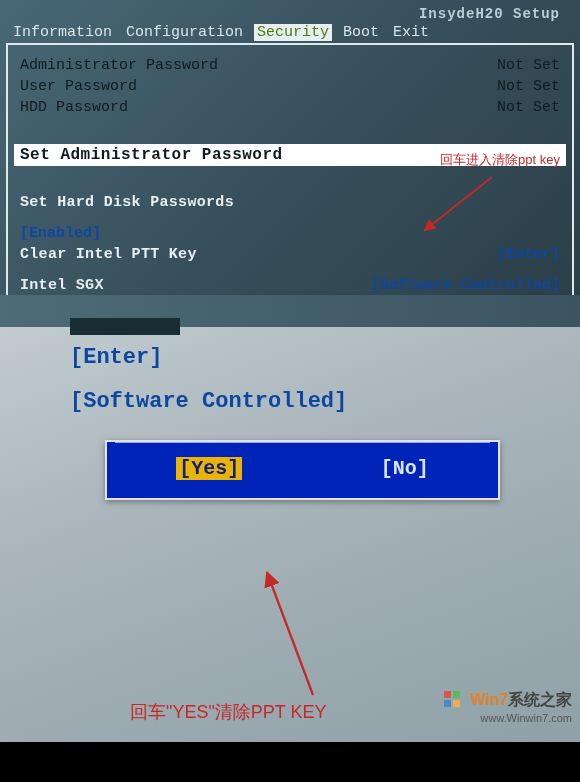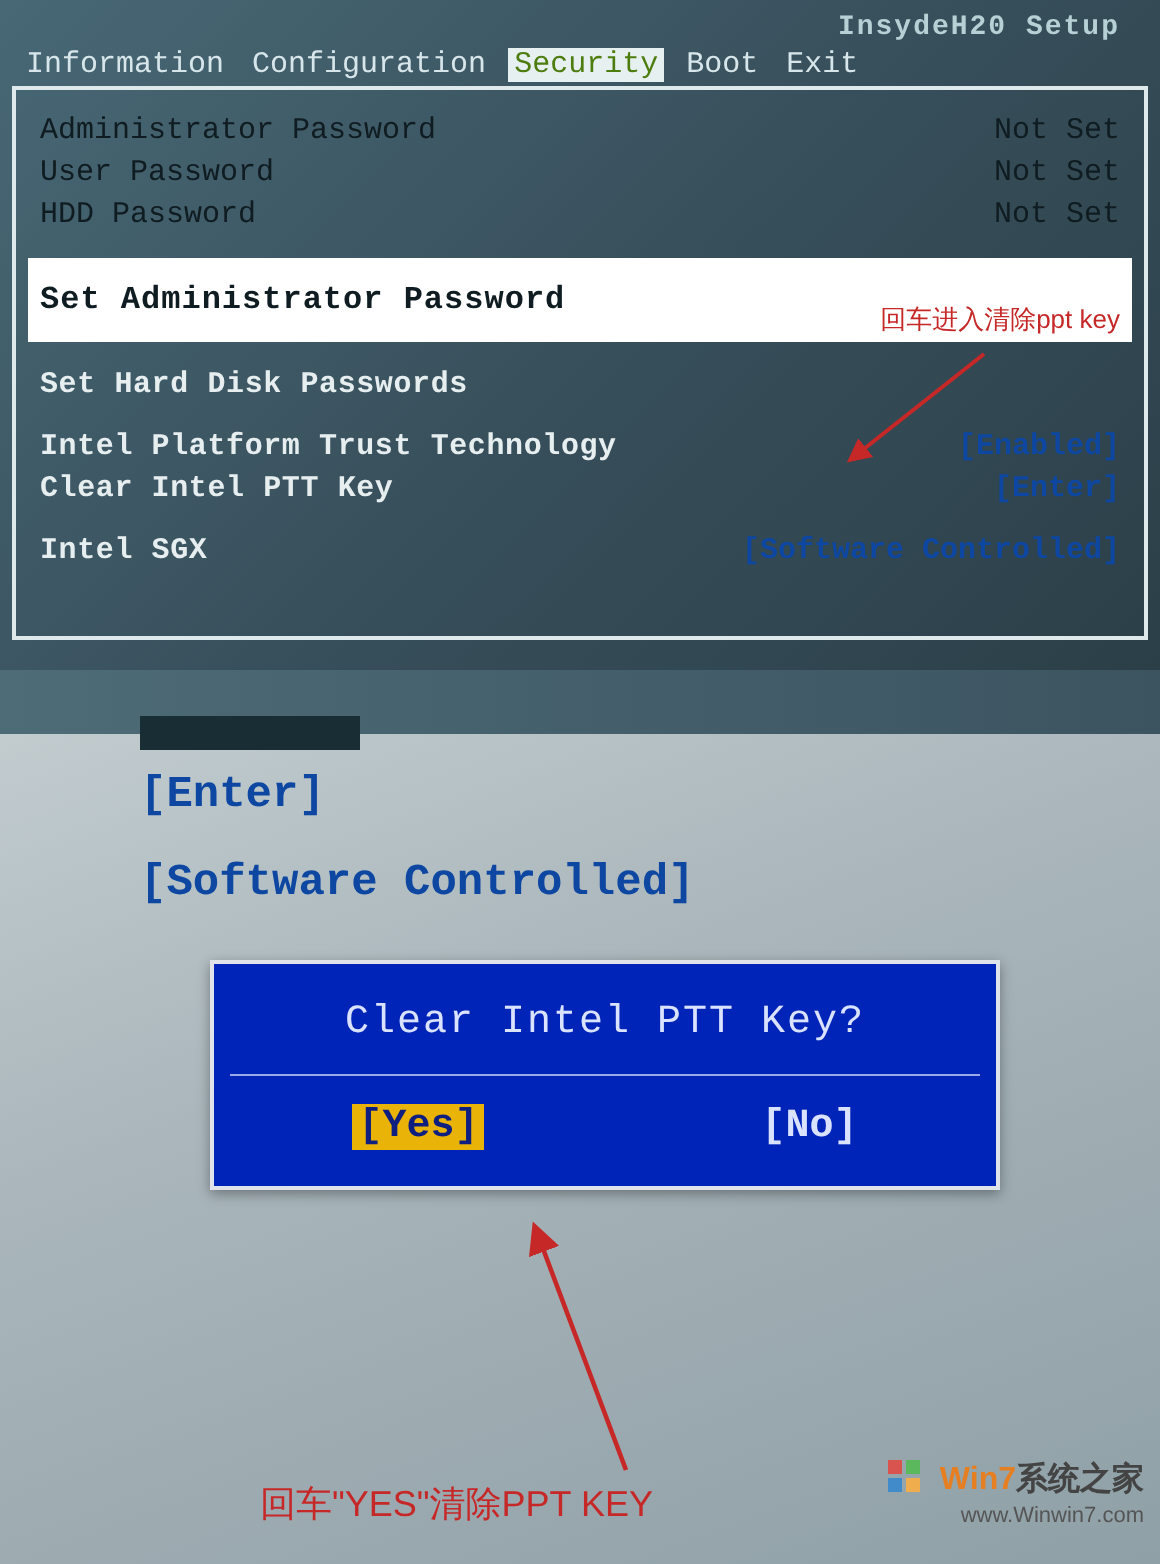--- a/index.html
+++ b/index.html
@@ -7,21 +7,21 @@
     width: 580px;
     height: 782px;
     font-family: "Courier New", monospace;
     background: #000;
     overflow: hidden;
   }
   
   .top-panel {
     position: relative;
     width: 100%;
-    height: 335px;
+    height: 295px;
     background: linear-gradient(135deg, #486875 0%, #38505c 50%, #2b3f48 100%);
   }
   .bios-title {
     position: absolute;
     top: 6px;
     right: 20px;
     color: #b7d0d6;
     font-size: 14px;
     font-weight: bold;
     letter-spacing: 1px;
@@ -57,22 +57,22 @@
     align-items: center;
   }
   .row .value { color: #0f1c21; }
   .row .value.blue { color: #0d47a1; font-weight: bold; }
   .spacer { height: 10px; }
   .highlighted {
     background: #ffffff;
     color: #0f1c21;
     font-weight: bold;
     letter-spacing: 0.5px;
-    margin: 1px -6px;
-    padding: 12px 6px;
+    margin: 16px -6px;
+    padding: 2px 6px;
   }
   .teal-label { color: #e6eef0; font-weight: bold; letter-spacing: 0.3px;}
   .annotation1 {
     position: absolute;
     top: 106px;
     right: 12px;
     color: #c62828;
     font-size: 13px;
     font-family: sans-serif;
   }
@@ -225,21 +225,20 @@
 
     <div class="spacer"></div>
 
     <div class="row">
       <span class="teal-label">Set Hard Disk Passwords</span>
     </div>
 
     <div class="spacer"></div>
 
     <div class="row">
-      <span class="teal-label">Intel Platform Trust Technology</span>
       <span class="value blue">[Enabled]</span>
     </div>
     <div class="row">
       <span class="teal-label">Clear Intel PTT Key</span>
       <span class="value blue">[Enter]</span>
     </div>
 
     <div class="spacer"></div>
 
     <div class="row">
@@ -262,21 +261,20 @@
 </div>
 
 <div class="bottom-panel">
   <div class="mini-strip"></div>
   <div class="mini-box"></div>
 
   <div class="bottom-enter">[Enter]</div>
   <div class="bottom-soft">[Software Controlled]</div>
 
   <div class="dialog">
-    <div class="dialog-title">Clear Intel PTT Key?</div>
     <div class="dialog-sep"></div>
     <div class="dialog-buttons">
       <span class="dlg-yes">[Yes]</span>
       <span class="dlg-no">[No]</span>
     </div>
   </div>
 
   <div class="arrow2">
     <svg viewBox="0 0 70 130">
       <defs>

